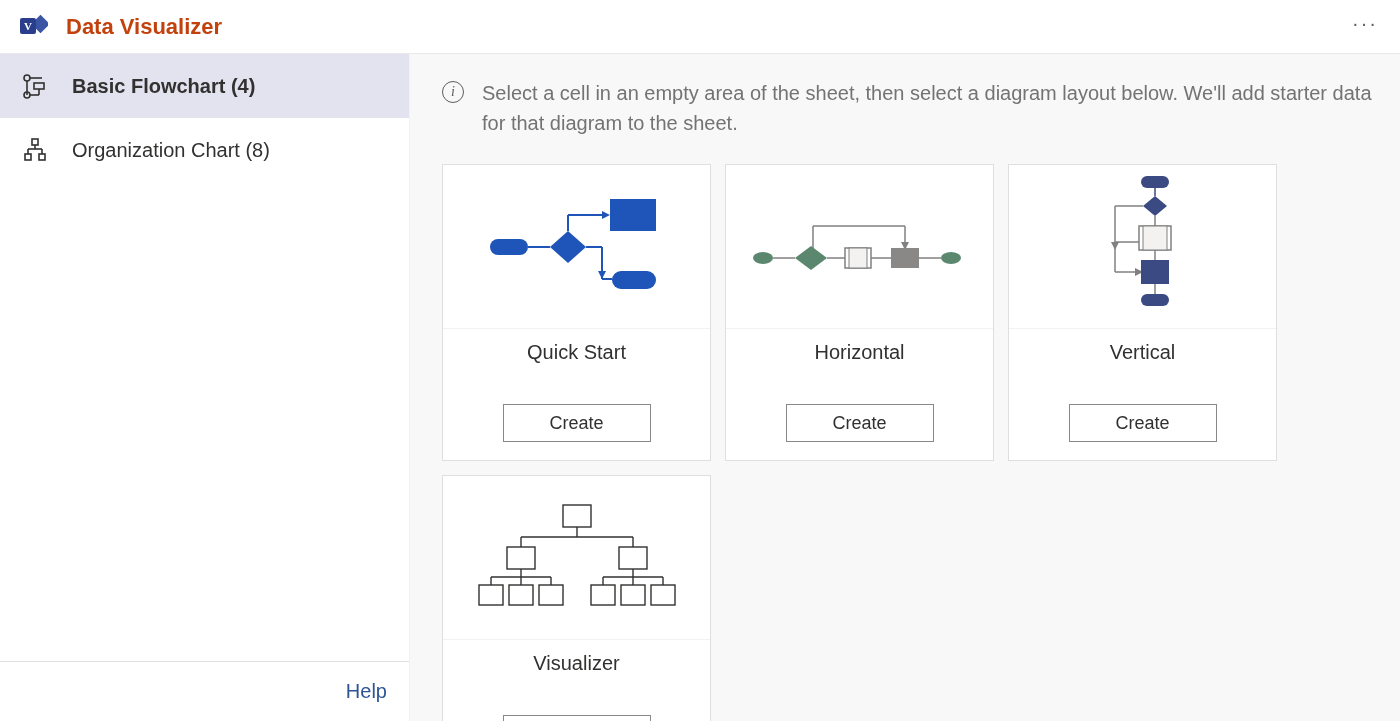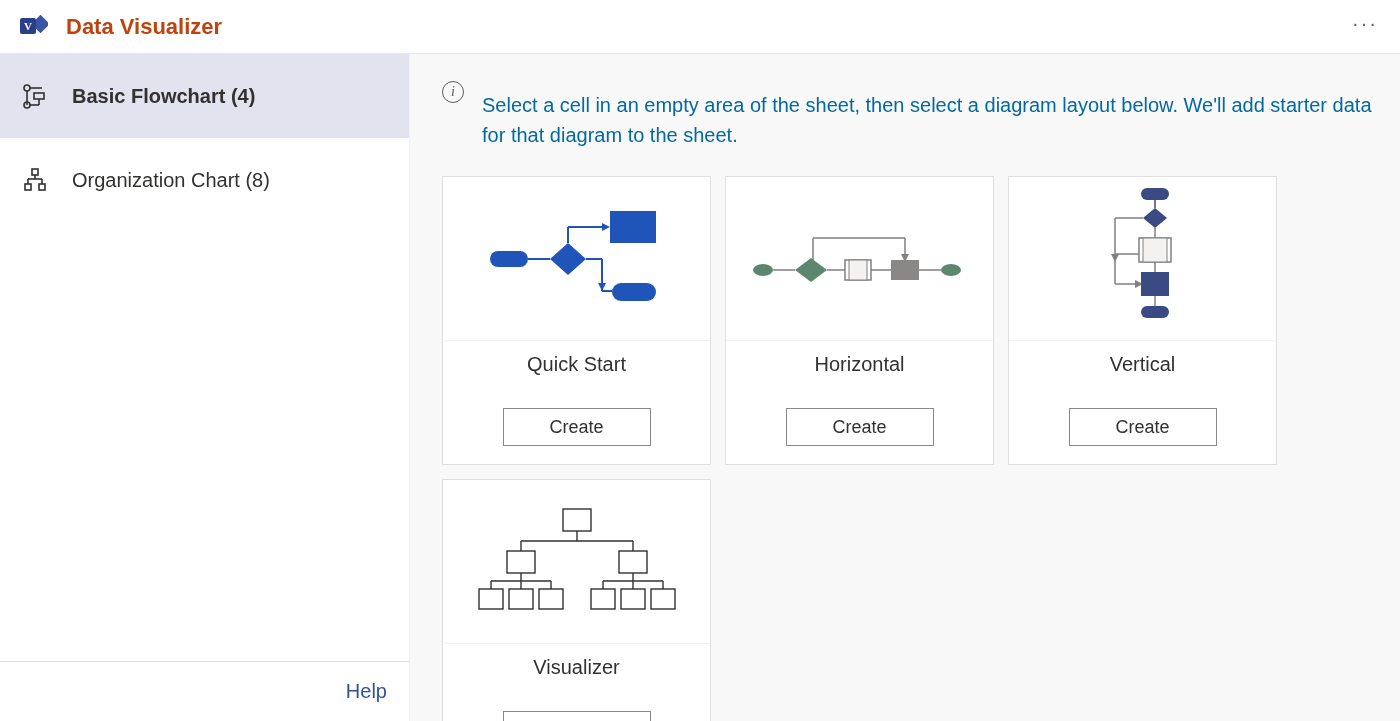--- a/index.html
+++ b/index.html
@@ -17,36 +17,36 @@
   .header { display:flex; align-items:center; height:54px; border-bottom:1px solid #e9e9e9; padding:0 20px; position:relative; }
   .logo { width:28px; height:28px; margin-right:18px; display:flex; align-items:center; justify-content:center; }
   .app-title { color:#c2410c; font-size:22px; font-weight:600; }
   .more-btn { position:absolute; right:22px; top:12px; font-size:20px; color:#605e5c; letter-spacing:2px; cursor:pointer; }
 
   
   .body { display:flex; flex:1; min-height:0; }
 
   .sidebar { width:410px; display:flex; flex-direction:column; border-right:1px solid #f3f2f1; }
   .nav { list-style:none; padding:0; margin:0; }
-  .nav-item { display:flex; align-items:center; height:84px; padding:0 20px; cursor:pointer; color:#323130; font-size:20px; }
+  .nav-item { display:flex; align-items:center; height:64px; padding:0 20px; cursor:pointer; color:#323130; font-size:20px; }
   .nav-item.selected { background:#e3e2ef; font-weight:600; }
   .nav-icon { width:30px; height:30px; margin-right:22px; display:flex; align-items:center; justify-content:center; color:#323130; }
   .sidebar-spacer { flex:1; }
   .help-link { padding:18px 22px; color:#2f5496; font-size:20px; border-top:1px solid #e1dfdd; cursor:pointer;text-align:right; }
 
   
   .main { flex:1; background:#f8f8f8; display:flex; flex-direction:column; padding:24px 0 0 0; min-width:0; overflow:hidden; }
   .info-row { display:flex; align-items:flex-start; padding:0 14px 0 32px; margin-bottom:26px; }
   .info-icon { width:22px; height:22px; flex:0 0 22px; border:1.5px solid #605e5c; border-radius:50%; display:flex; align-items:center; justify-content:center; font-size:14px; font-style:italic; color:#605e5c; margin-right:18px; margin-top:3px; font-family:Georgia, serif; }
-  .info-text { font-size:20px; color:#0369a1; line-height:1.5;margin-top:12px; }
+  .info-text { font-size:20px; color:#737373; line-height:1.5; }
 
   .cards { display:flex; flex-wrap:wrap; gap:14px; padding:0 0 0 32px; align-content:flex-start; }
   .card { width:269px; background:#ffffff; border:1px solid #e1dfdd; display:flex; flex-direction:column; }
   .card-preview { height:164px; display:flex; align-items:center; justify-content:center; border-bottom:1px solid #f3f2f1; }
-  .card-footer { display:flex; flex-direction:column; align-items:center; padding:12px 0 18px 0; gap:4px; }
+  .card-footer { display:flex; flex-direction:column; align-items:center; padding:12px 0 18px 0; gap:12px; }
   .card-title { font-size:20px; color:#323130; }
   .create-btn { width:148px; height:38px; background:#ffffff; border:1px solid #8a8886; font-size:18px; color:#323130; cursor:pointer; display:flex; align-items:center; justify-content:center;margin-top:28px; }
 
   svg { display:block; }
 </style>
 </head>
 <body>
 
 <div class="app">
 

